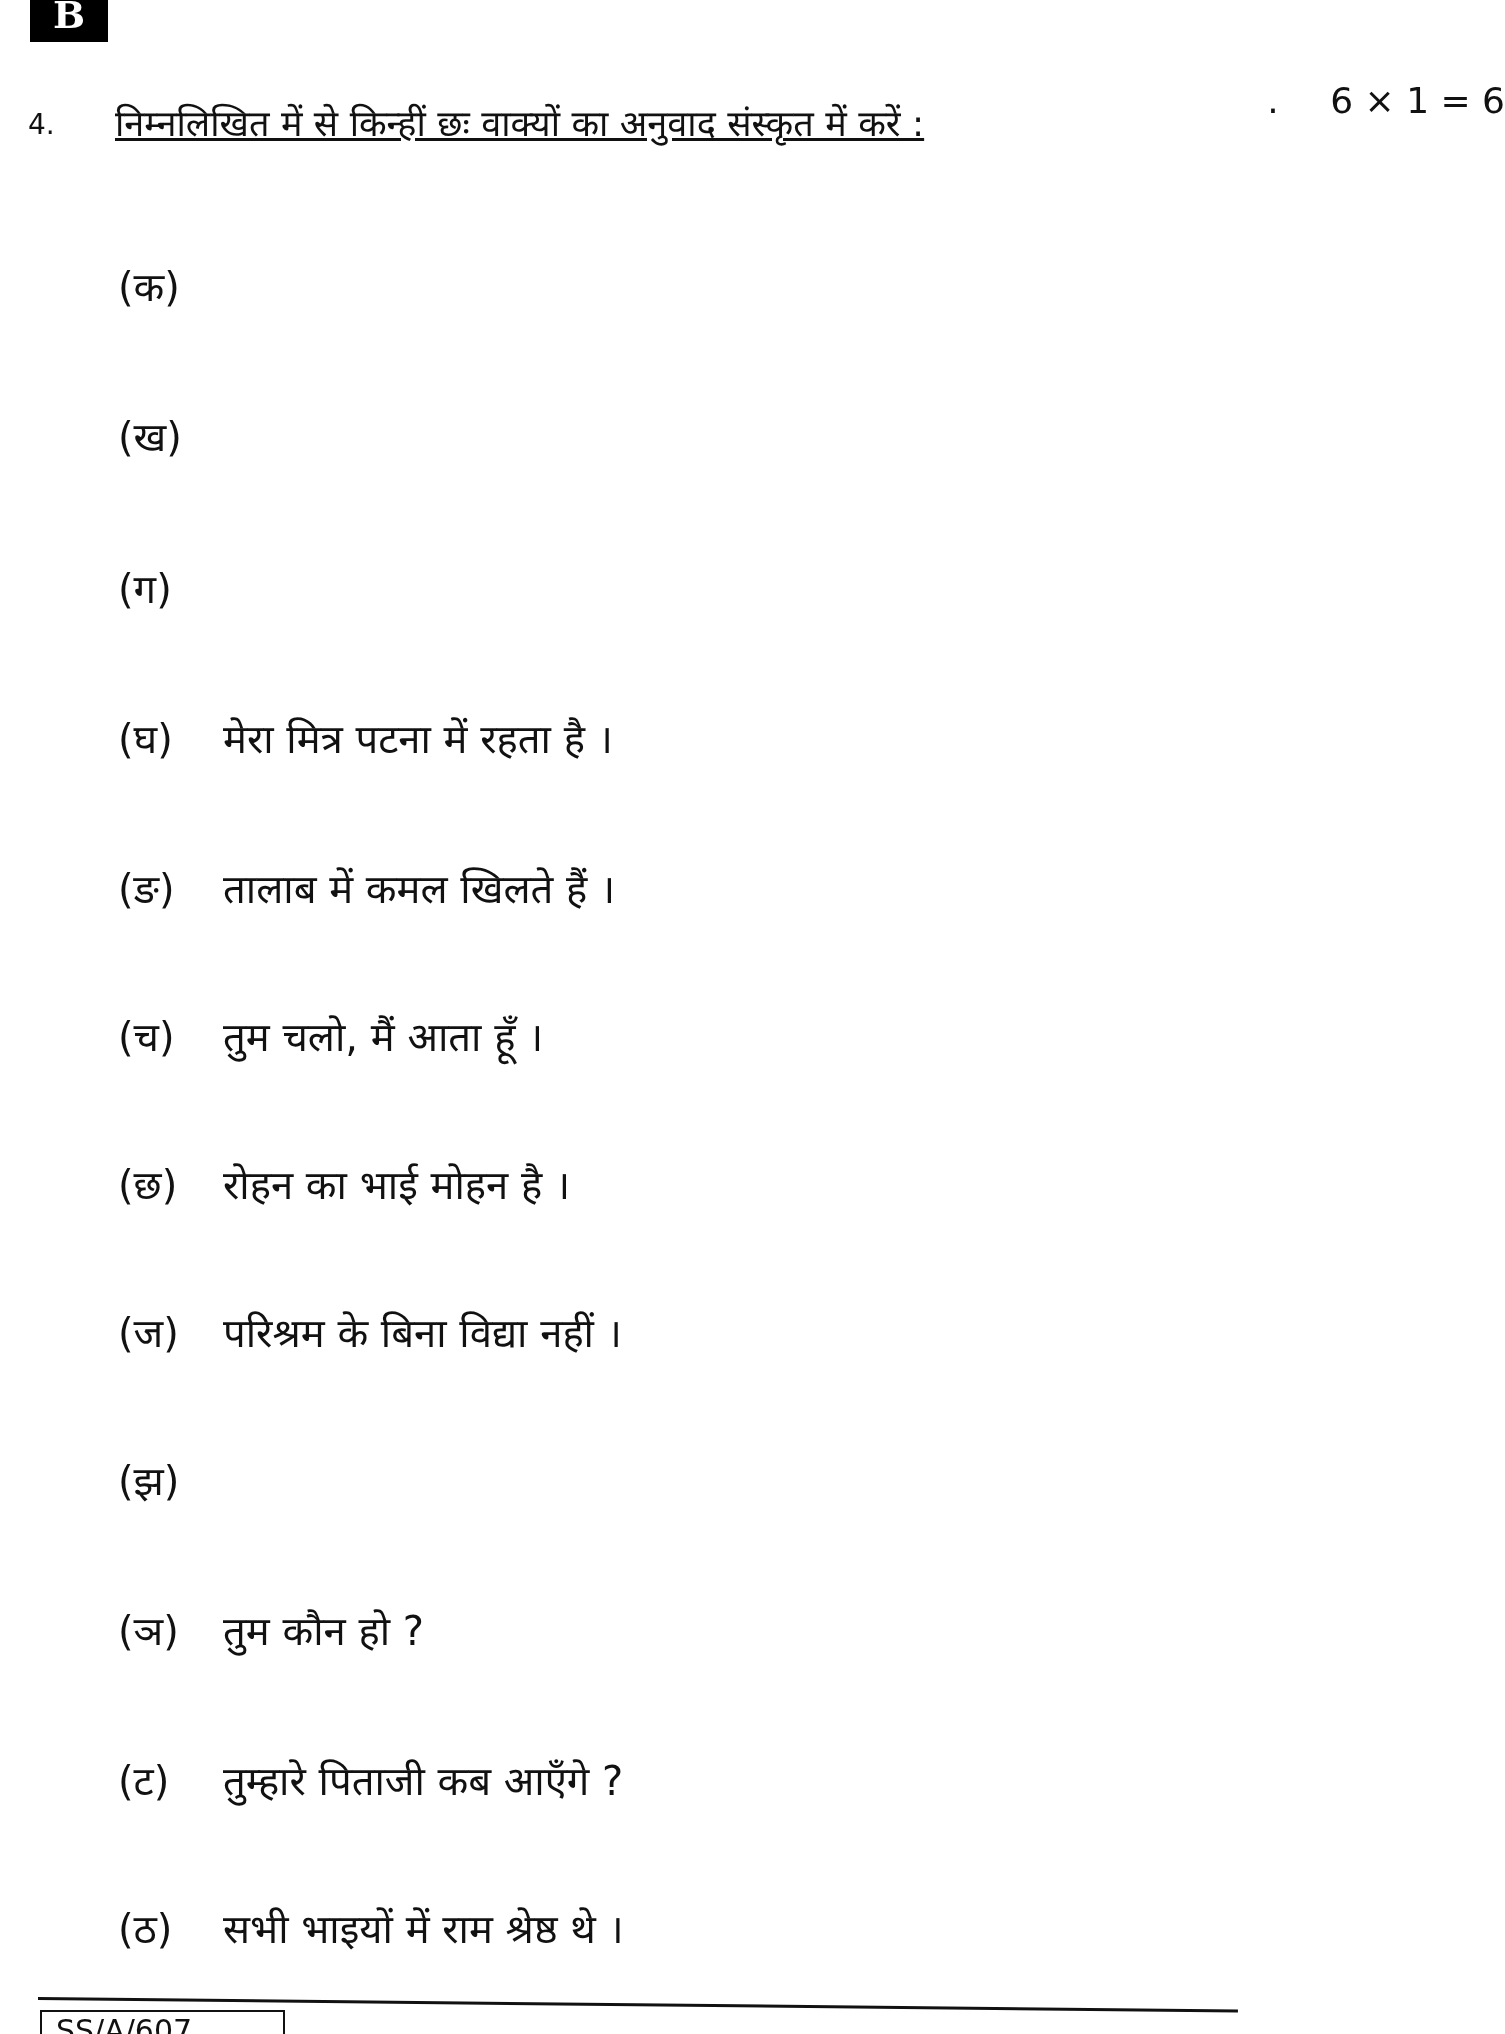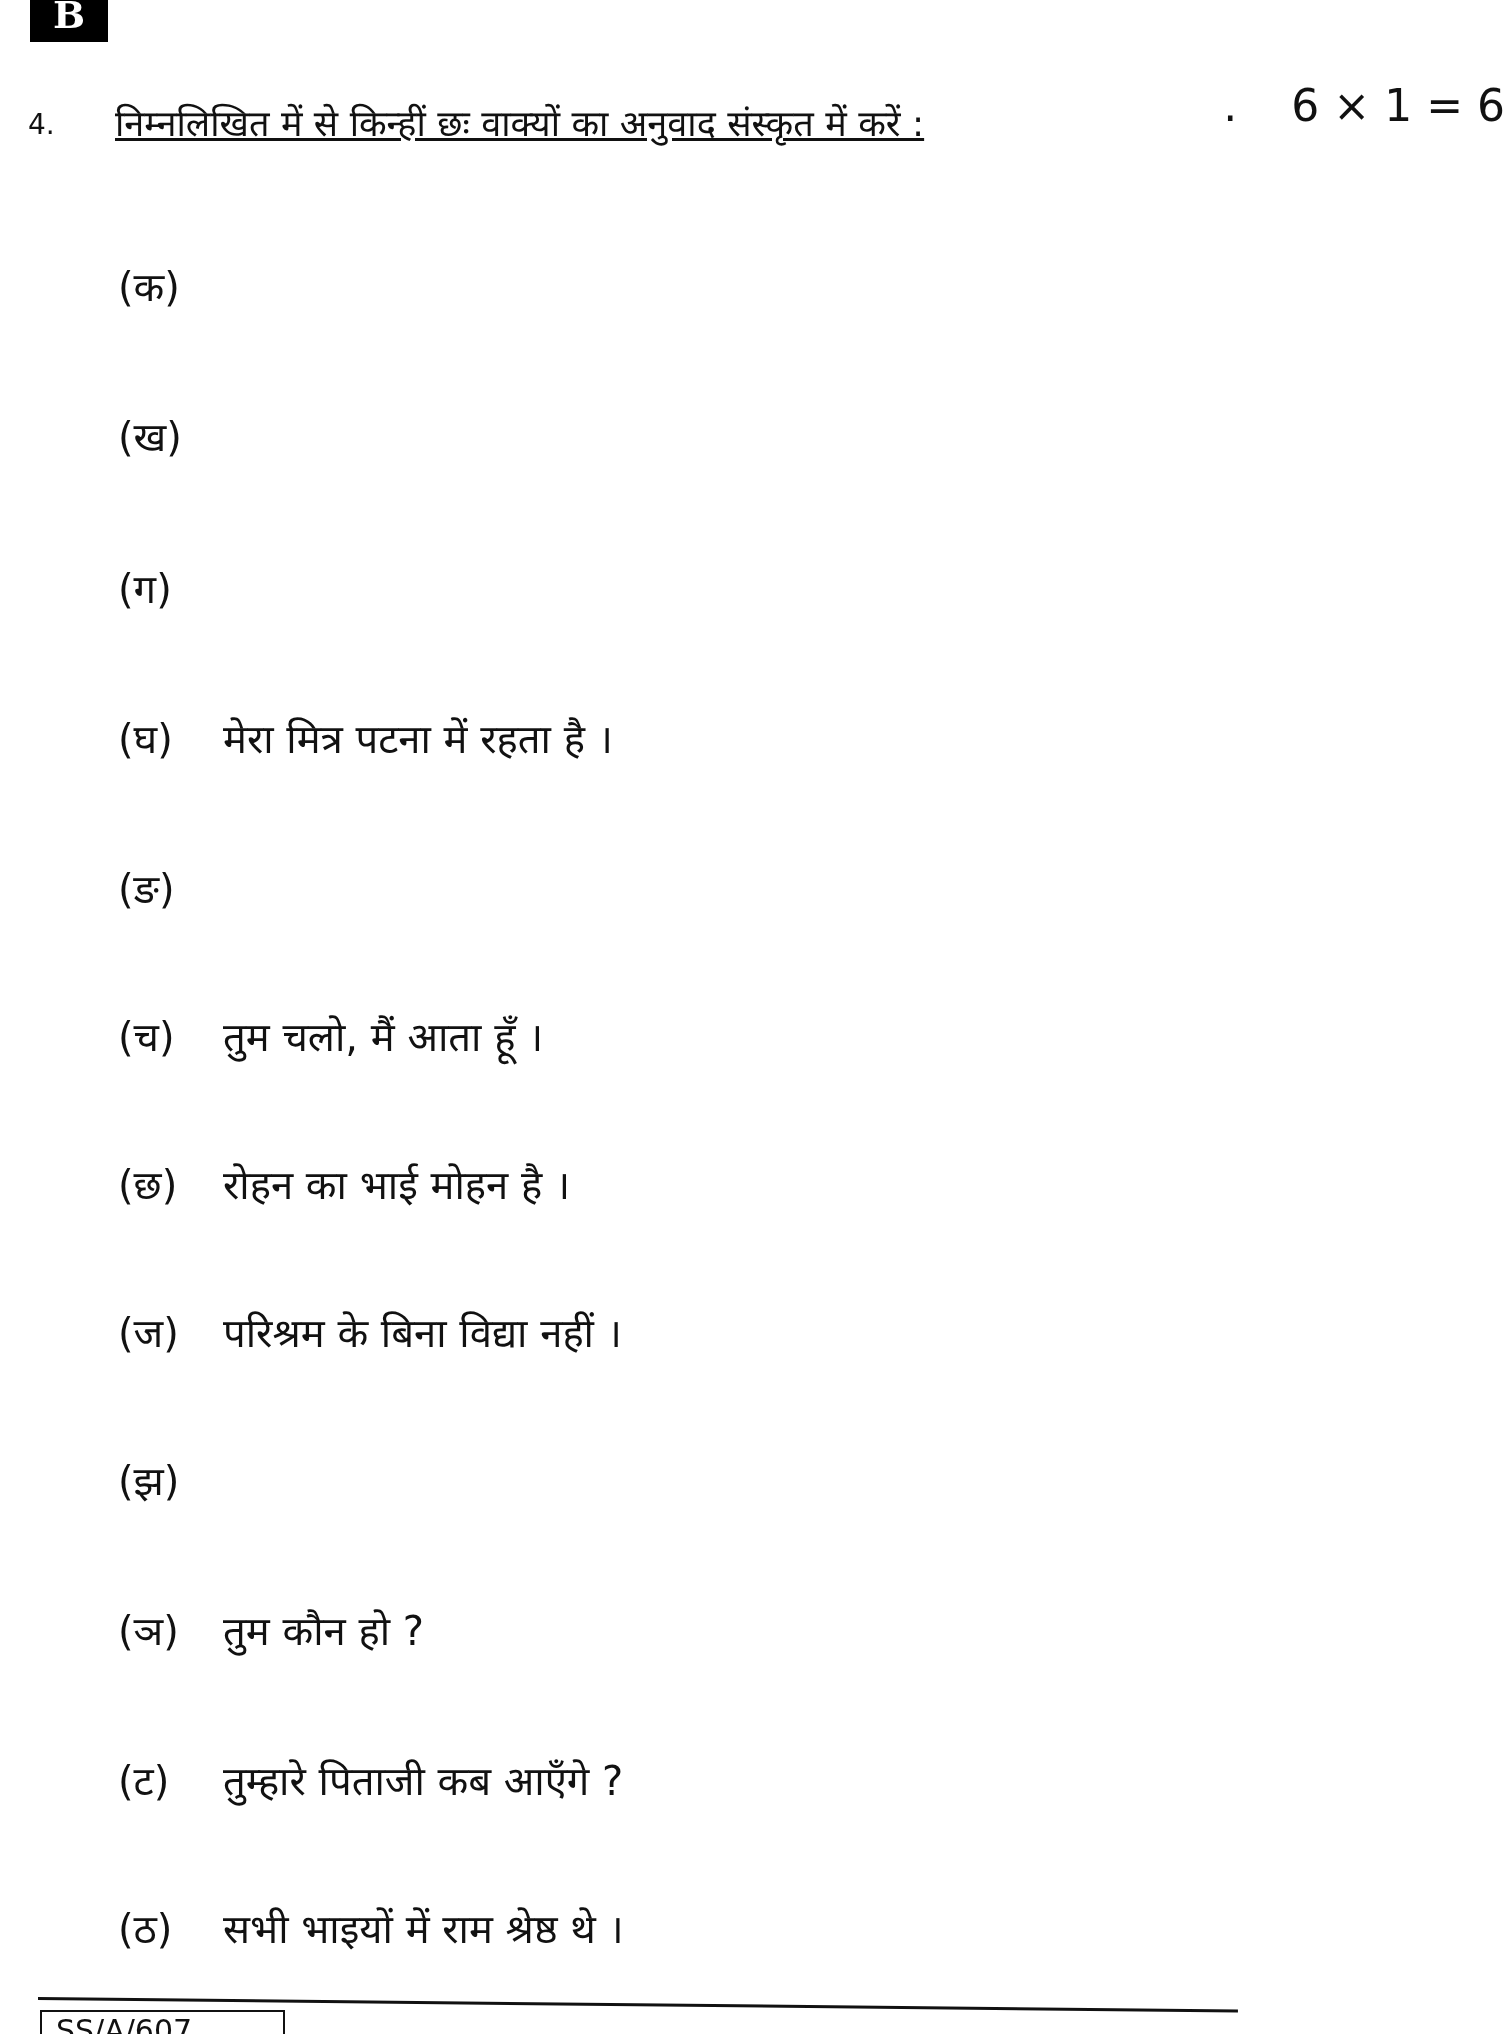--- a/index.html
+++ b/index.html
@@ -16,21 +16,21 @@
   .q-num {
     position: absolute; left: 28px; top: 108px; font-size: 28px;
     font-family: "DejaVu Sans", sans-serif;
   }
   .q-text {
     position: absolute; left: 115px; top: 98px; font-size: 36px;
     white-space: nowrap;
     text-decoration: underline;
   }
   .marks {
-    position: absolute; right: 0; top: 80px; font-size: 44px;
+    position: absolute; right: 0; top: 80px; font-size: 36px;
     white-space: nowrap; font-family: "DejaVu Sans", sans-serif;
   }
   .marks .dot { margin-right: 40px; }
   .item {
     position: absolute; left: 118px; font-size: 40px; white-space: nowrap;
     display: flex; align-items: baseline;
   }
   .item .lbl { width: 105px; display: inline-block; }
   .footer-line {
     position: absolute; left: 38px; top: 1997px; width: 1200px; height: 3px;
@@ -62,20 +62,21 @@
 </div>
 <div class="item" style="top:560px">
   <span class="lbl">(ग)</span>
 </div>
 <div class="item" style="top:710px">
   <span class="lbl">(घ)</span>
   <span>मेरा मित्र पटना में रहता है ।</span>
 </div>
 <div class="item" style="top:860px">
   <span class="lbl">(ङ)</span>
+  <span>तालाब में कमल खिलते हैं ।</span>
 </div>
 <div class="item" style="top:1008px">
   <span class="lbl">(च)</span>
   <span>तुम चलो, मैं आता हूँ ।</span>
 </div>
 <div class="item" style="top:1156px">
   <span class="lbl">(छ)</span>
   <span>रोहन का भाई मोहन है ।</span>
 </div>
 <div class="item" style="top:1304px">

